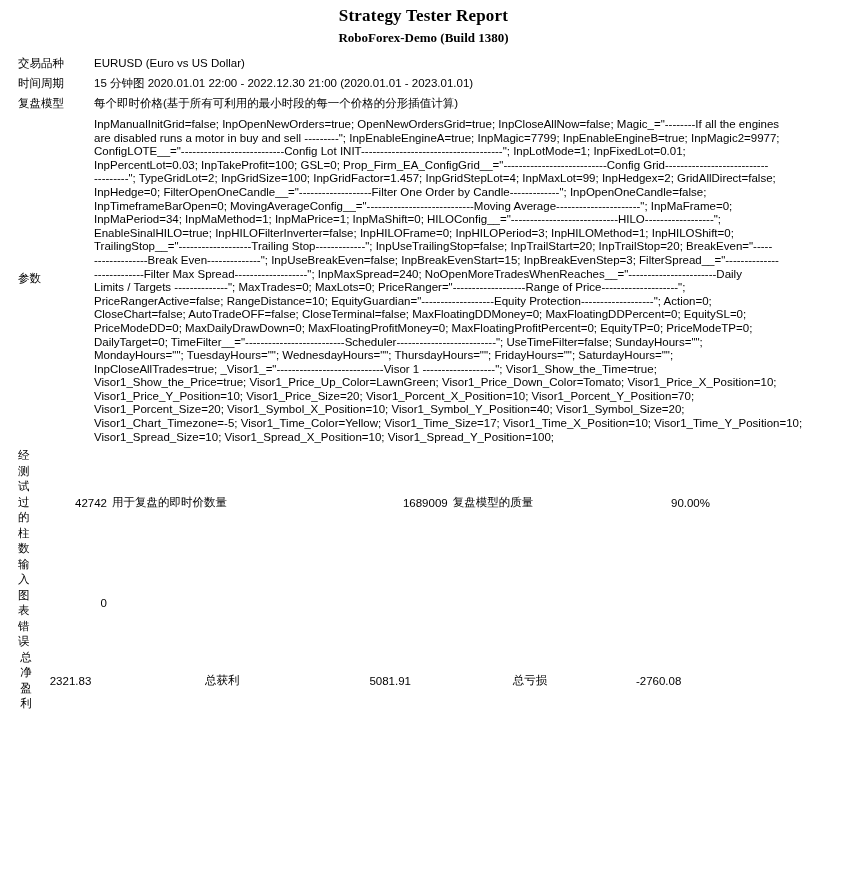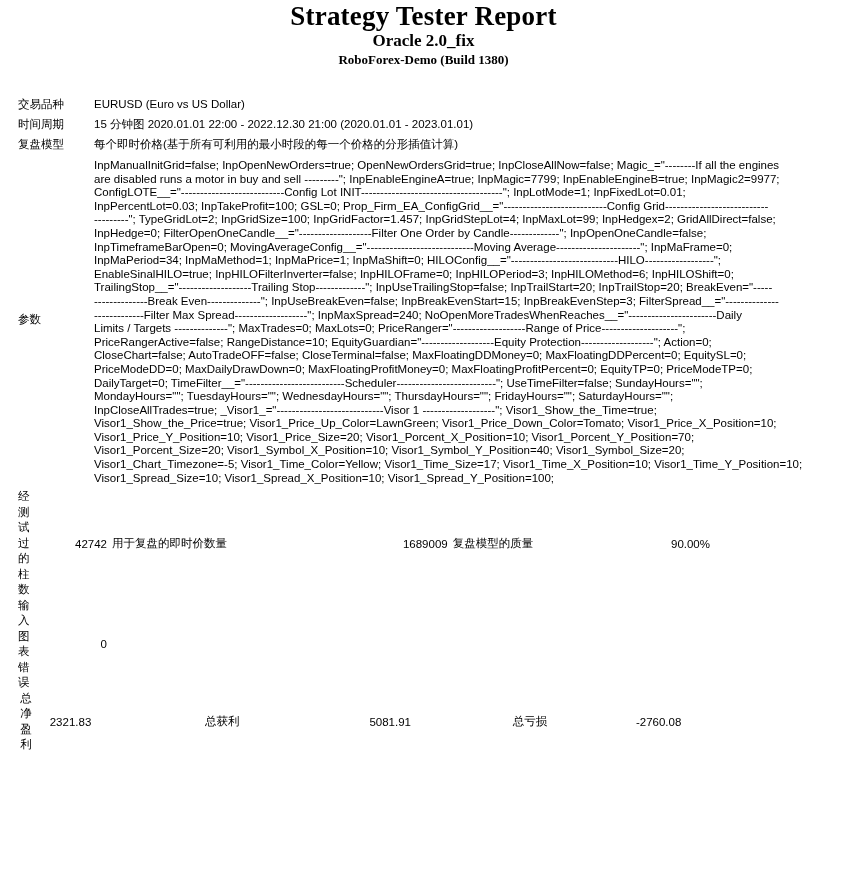--- a/index.html
+++ b/index.html
@@ -16,41 +16,41 @@
     overflow: hidden;
   }
 
   
   .report-header {
     text-align: center;
     font-family: "Liberation Serif", "DejaVu Serif", serif;
     padding-top: 2px;
   }
   .report-title {
-    font-size: 27px;
+    font-size: 17px;
     font-weight: bold;
     line-height: 28px;
     letter-spacing: 0.2px;
   }
   .report-subtitle {
     font-size: 17px;
     font-weight: bold;
     line-height: 22px;
   }
   .report-broker {
     font-size: 13px;
     font-weight: bold;
     line-height: 16px;
   }
 
   
   .info-table {
     width: 847px;
     border-collapse: collapse;
-    margin-top: 26px;
+    margin-top: 7px;
     font-size: 11.5px;
   }
   .info-table td {
     vertical-align: top;
     padding: 0;
     line-height: 20px;
   }
   .info-label {
     width: 94px;
     padding-left: 18px !important;
@@ -126,21 +126,20 @@
   .rowpad-big td { height: 84px; }
   .rowpad-med td { height: 92px; }
   .rowpad-sm  td { height: 78px; }
   .rowpad-last td { height: 62px; text-align: center; }
 </style>
 </head>
 <body>
 
 <div class="report-header">
   <div class="report-title">Strategy Tester Report</div>
-  <div class="report-subtitle">Oracle 2.0_fix</div>
   <div class="report-broker">RoboForex-Demo (Build 1380)</div>
 </div>
 
 <table class="info-table">
   <tbody>
       <tr>
     <td class="info-label">交易品种</td>
     <td class="info-value">EURUSD (Euro vs US Dollar)</td>
   </tr>
   <tr>
@@ -155,21 +154,21 @@
     <td class="params-label">参数</td>
     <td class="params-value" id="params-container">
           <span class="pline">InpManualInitGrid=false; InpOpenNewOrders=true; OpenNewOrdersGrid=true; InpCloseAllNow=false; Magic_="--------If all the engines</span>
           <span class="pline">are disabled runs a motor in buy and sell ---------"; InpEnableEngineA=true; InpMagic=7799; InpEnableEngineB=true; InpMagic2=9977;</span>
           <span class="pline">ConfigLOTE__="---------------------------Config Lot INIT-------------------------------------"; InpLotMode=1; InpFixedLot=0.01;</span>
           <span class="pline">InpPercentLot=0.03; InpTakeProfit=100; GSL=0; Prop_Firm_EA_ConfigGrid__="---------------------------Config Grid---------------------------</span>
           <span class="pline">---------"; TypeGridLot=2; InpGridSize=100; InpGridFactor=1.457; InpGridStepLot=4; InpMaxLot=99; InpHedgex=2; GridAllDirect=false;</span>
           <span class="pline">InpHedge=0; FilterOpenOneCandle__="-------------------Filter One Order by Candle-------------"; InpOpenOneCandle=false;</span>
           <span class="pline">InpTimeframeBarOpen=0; MovingAverageConfig__="----------------------------Moving Average----------------------"; InpMaFrame=0;</span>
           <span class="pline">InpMaPeriod=34; InpMaMethod=1; InpMaPrice=1; InpMaShift=0; HILOConfig__="----------------------------HILO------------------";</span>
-          <span class="pline">EnableSinalHILO=true; InpHILOFilterInverter=false; InpHILOFrame=0; InpHILOPeriod=3; InpHILOMethod=6; InpHILOShift=0;</span>
+          <span class="pline">EnableSinalHILO=true; InpHILOFilterInverter=false; InpHILOFrame=0; InpHILOPeriod=3; InpHILOMethod=1; InpHILOShift=0;</span>
           <span class="pline">TrailingStop__="-------------------Trailing Stop-------------"; InpUseTrailingStop=false; InpTrailStart=20; InpTrailStop=20; BreakEven="-----</span>
           <span class="pline">--------------Break Even--------------"; InpUseBreakEven=false; InpBreakEvenStart=15; InpBreakEvenStep=3; FilterSpread__="--------------</span>
           <span class="pline">-------------Filter Max Spread-------------------"; InpMaxSpread=240; NoOpenMoreTradesWhenReaches__="-----------------------Daily</span>
           <span class="pline">Limits / Targets --------------"; MaxTrades=0; MaxLots=0; PriceRanger="-------------------Range of Price--------------------";</span>
           <span class="pline">PriceRangerActive=false; RangeDistance=10; EquityGuardian="-------------------Equity Protection-------------------"; Action=0;</span>
           <span class="pline">CloseChart=false; AutoTradeOFF=false; CloseTerminal=false; MaxFloatingDDMoney=0; MaxFloatingDDPercent=0; EquitySL=0;</span>
           <span class="pline">PriceModeDD=0; MaxDailyDrawDown=0; MaxFloatingProfitMoney=0; MaxFloatingProfitPercent=0; EquityTP=0; PriceModeTP=0;</span>
           <span class="pline">DailyTarget=0; TimeFilter__="--------------------------Scheduler--------------------------"; UseTimeFilter=false; SundayHours="";</span>
           <span class="pline">MondayHours=""; TuesdayHours=""; WednesdayHours=""; ThursdayHours=""; FridayHours=""; SaturdayHours="";</span>
           <span class="pline">InpCloseAllTrades=true; _Visor1_="----------------------------Visor 1 -------------------"; Visor1_Show_the_Time=true;</span>

